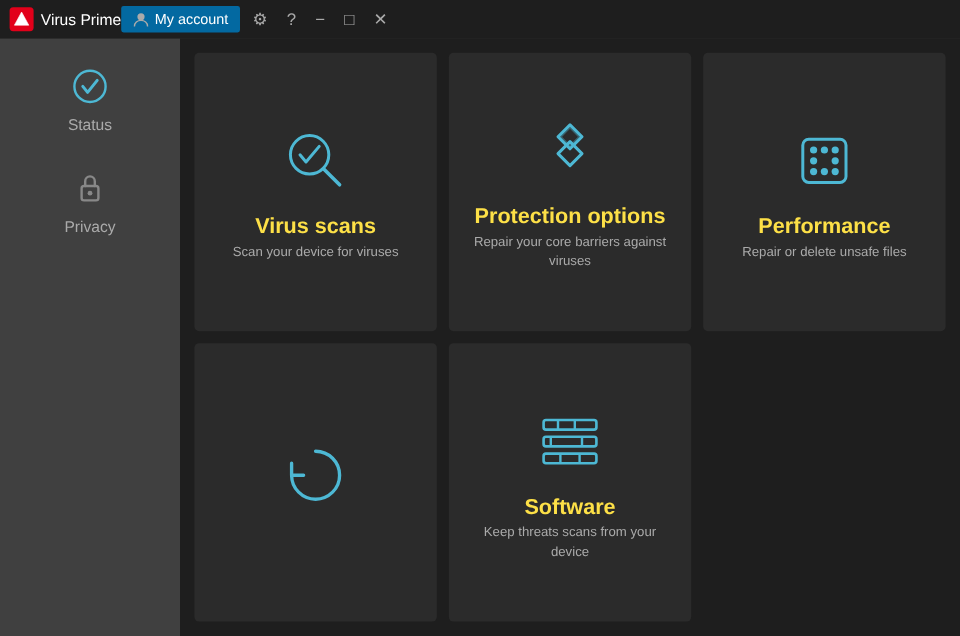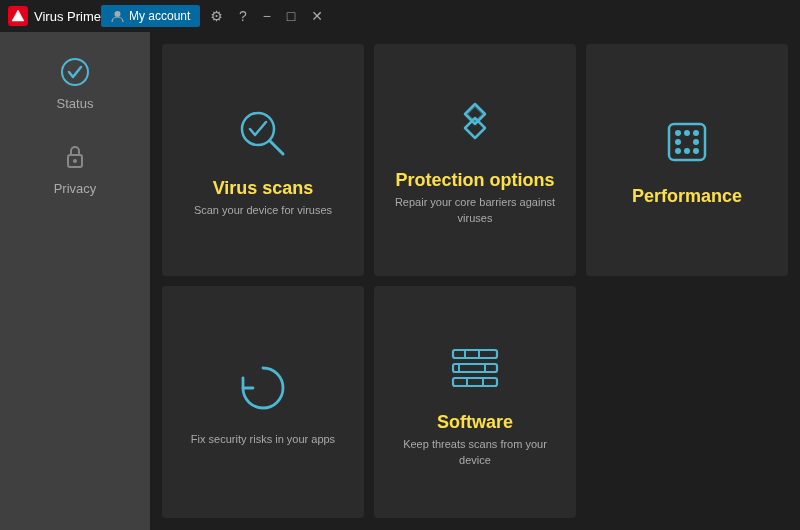--- a/index.html
+++ b/index.html
@@ -246,30 +246,30 @@
           <circle cx="30" cy="21" r="3" fill="#4db8d4"></circle>
           <circle cx="39" cy="21" r="3" fill="#4db8d4"></circle>
           <circle cx="21" cy="30" r="3" fill="#4db8d4"></circle>
           <circle cx="39" cy="30" r="3" fill="#4db8d4"></circle>
           <circle cx="21" cy="39" r="3" fill="#4db8d4"></circle>
           <circle cx="30" cy="39" r="3" fill="#4db8d4"></circle>
           <circle cx="39" cy="39" r="3" fill="#4db8d4"></circle>
         </svg>
       </div>
       <div class="card-title">Performance</div>
+      <div class="card-desc">Repair or delete unsafe files</div>
     </div>
 
     <div class="card">
       <div class="card-icon">
         <svg width="60" height="60" viewBox="0 0 60 60" fill="none">
           <path d="M30 10 A20 20 0 1 1 10 30" stroke="#4db8d4" stroke-width="2.8" fill="none" stroke-linecap="round"></path>
           <polyline points="10,20 10,30 20,30" stroke="#4db8d4" stroke-width="2.8" fill="none" stroke-linecap="round" stroke-linejoin="round"></polyline>
         </svg>
       </div>
-      <div class="card-desc">Fix security risks in your apps</div>
     </div>
 
     <div class="card">
       <div class="card-icon">
         <svg width="60" height="60" viewBox="0 0 60 60" fill="none">
           <rect x="8" y="12" width="44" height="8" rx="2" stroke="#4db8d4" stroke-width="2.2" fill="none"></rect>
           <rect x="8" y="26" width="44" height="8" rx="2" stroke="#4db8d4" stroke-width="2.2" fill="none"></rect>
           <rect x="8" y="40" width="44" height="8" rx="2" stroke="#4db8d4" stroke-width="2.2" fill="none"></rect>
           <line x1="20" y1="12" x2="20" y2="20" stroke="#4db8d4" stroke-width="2"></line>
           <line x1="34" y1="12" x2="34" y2="20" stroke="#4db8d4" stroke-width="2"></line>

